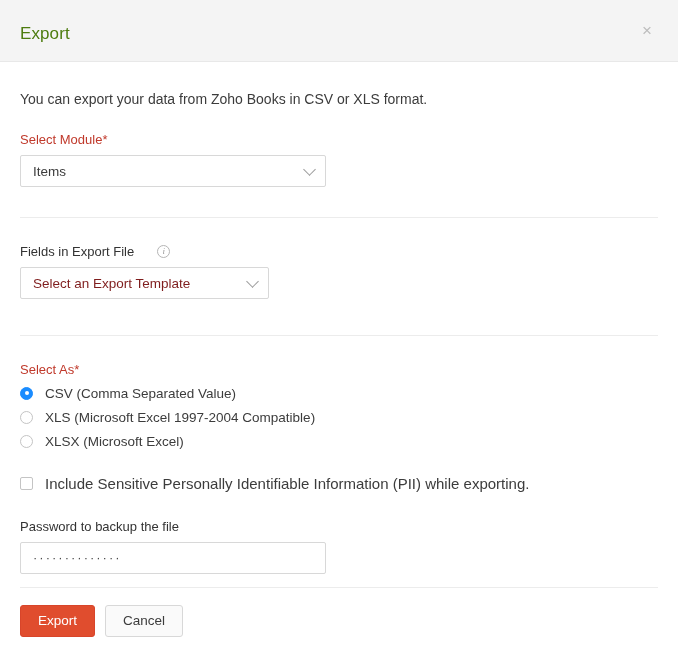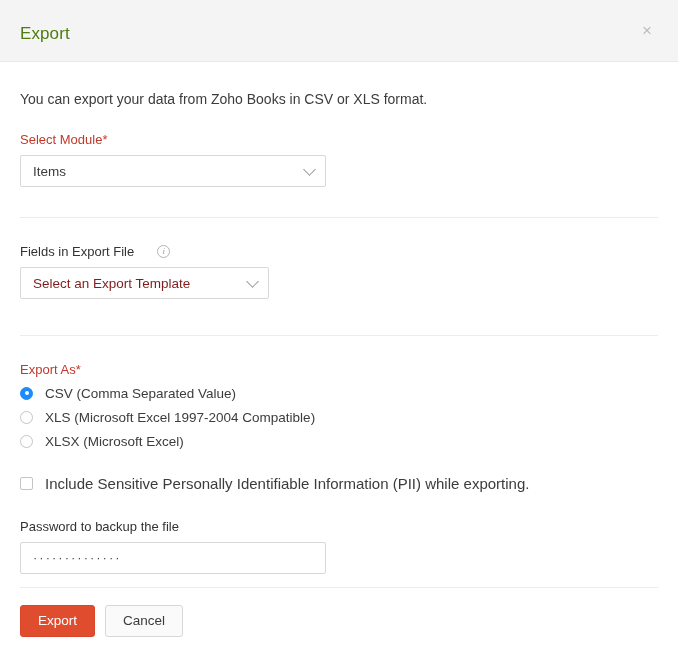--- a/index.html
+++ b/index.html
@@ -310,21 +310,21 @@
       </div>
       <div class="select-wrap">
         <div class="select-box template">Select an Export Template</div>
         <span class="chevron"></span>
       </div>
     </div>
 
     <hr class="divider divider-2">
 
     <div class="section-exportas">
-      <label class="field-label required" style="margin-bottom:4px"><span>Export As</span><span class="star">*</span></label>
+      <label class="field-label required" style="margin-bottom:4px"><span>Select As</span><span class="star">*</span></label>
 
       <div class="radio-row">
         <span class="radio checked"></span>
         <span class="radio-label">CSV (Comma Separated Value)</span>
       </div>
 
       <div class="radio-row">
         <span class="radio"></span>
         <span class="radio-label">XLS (Microsoft Excel 1997-2004 Compatible)</span>
       </div>

